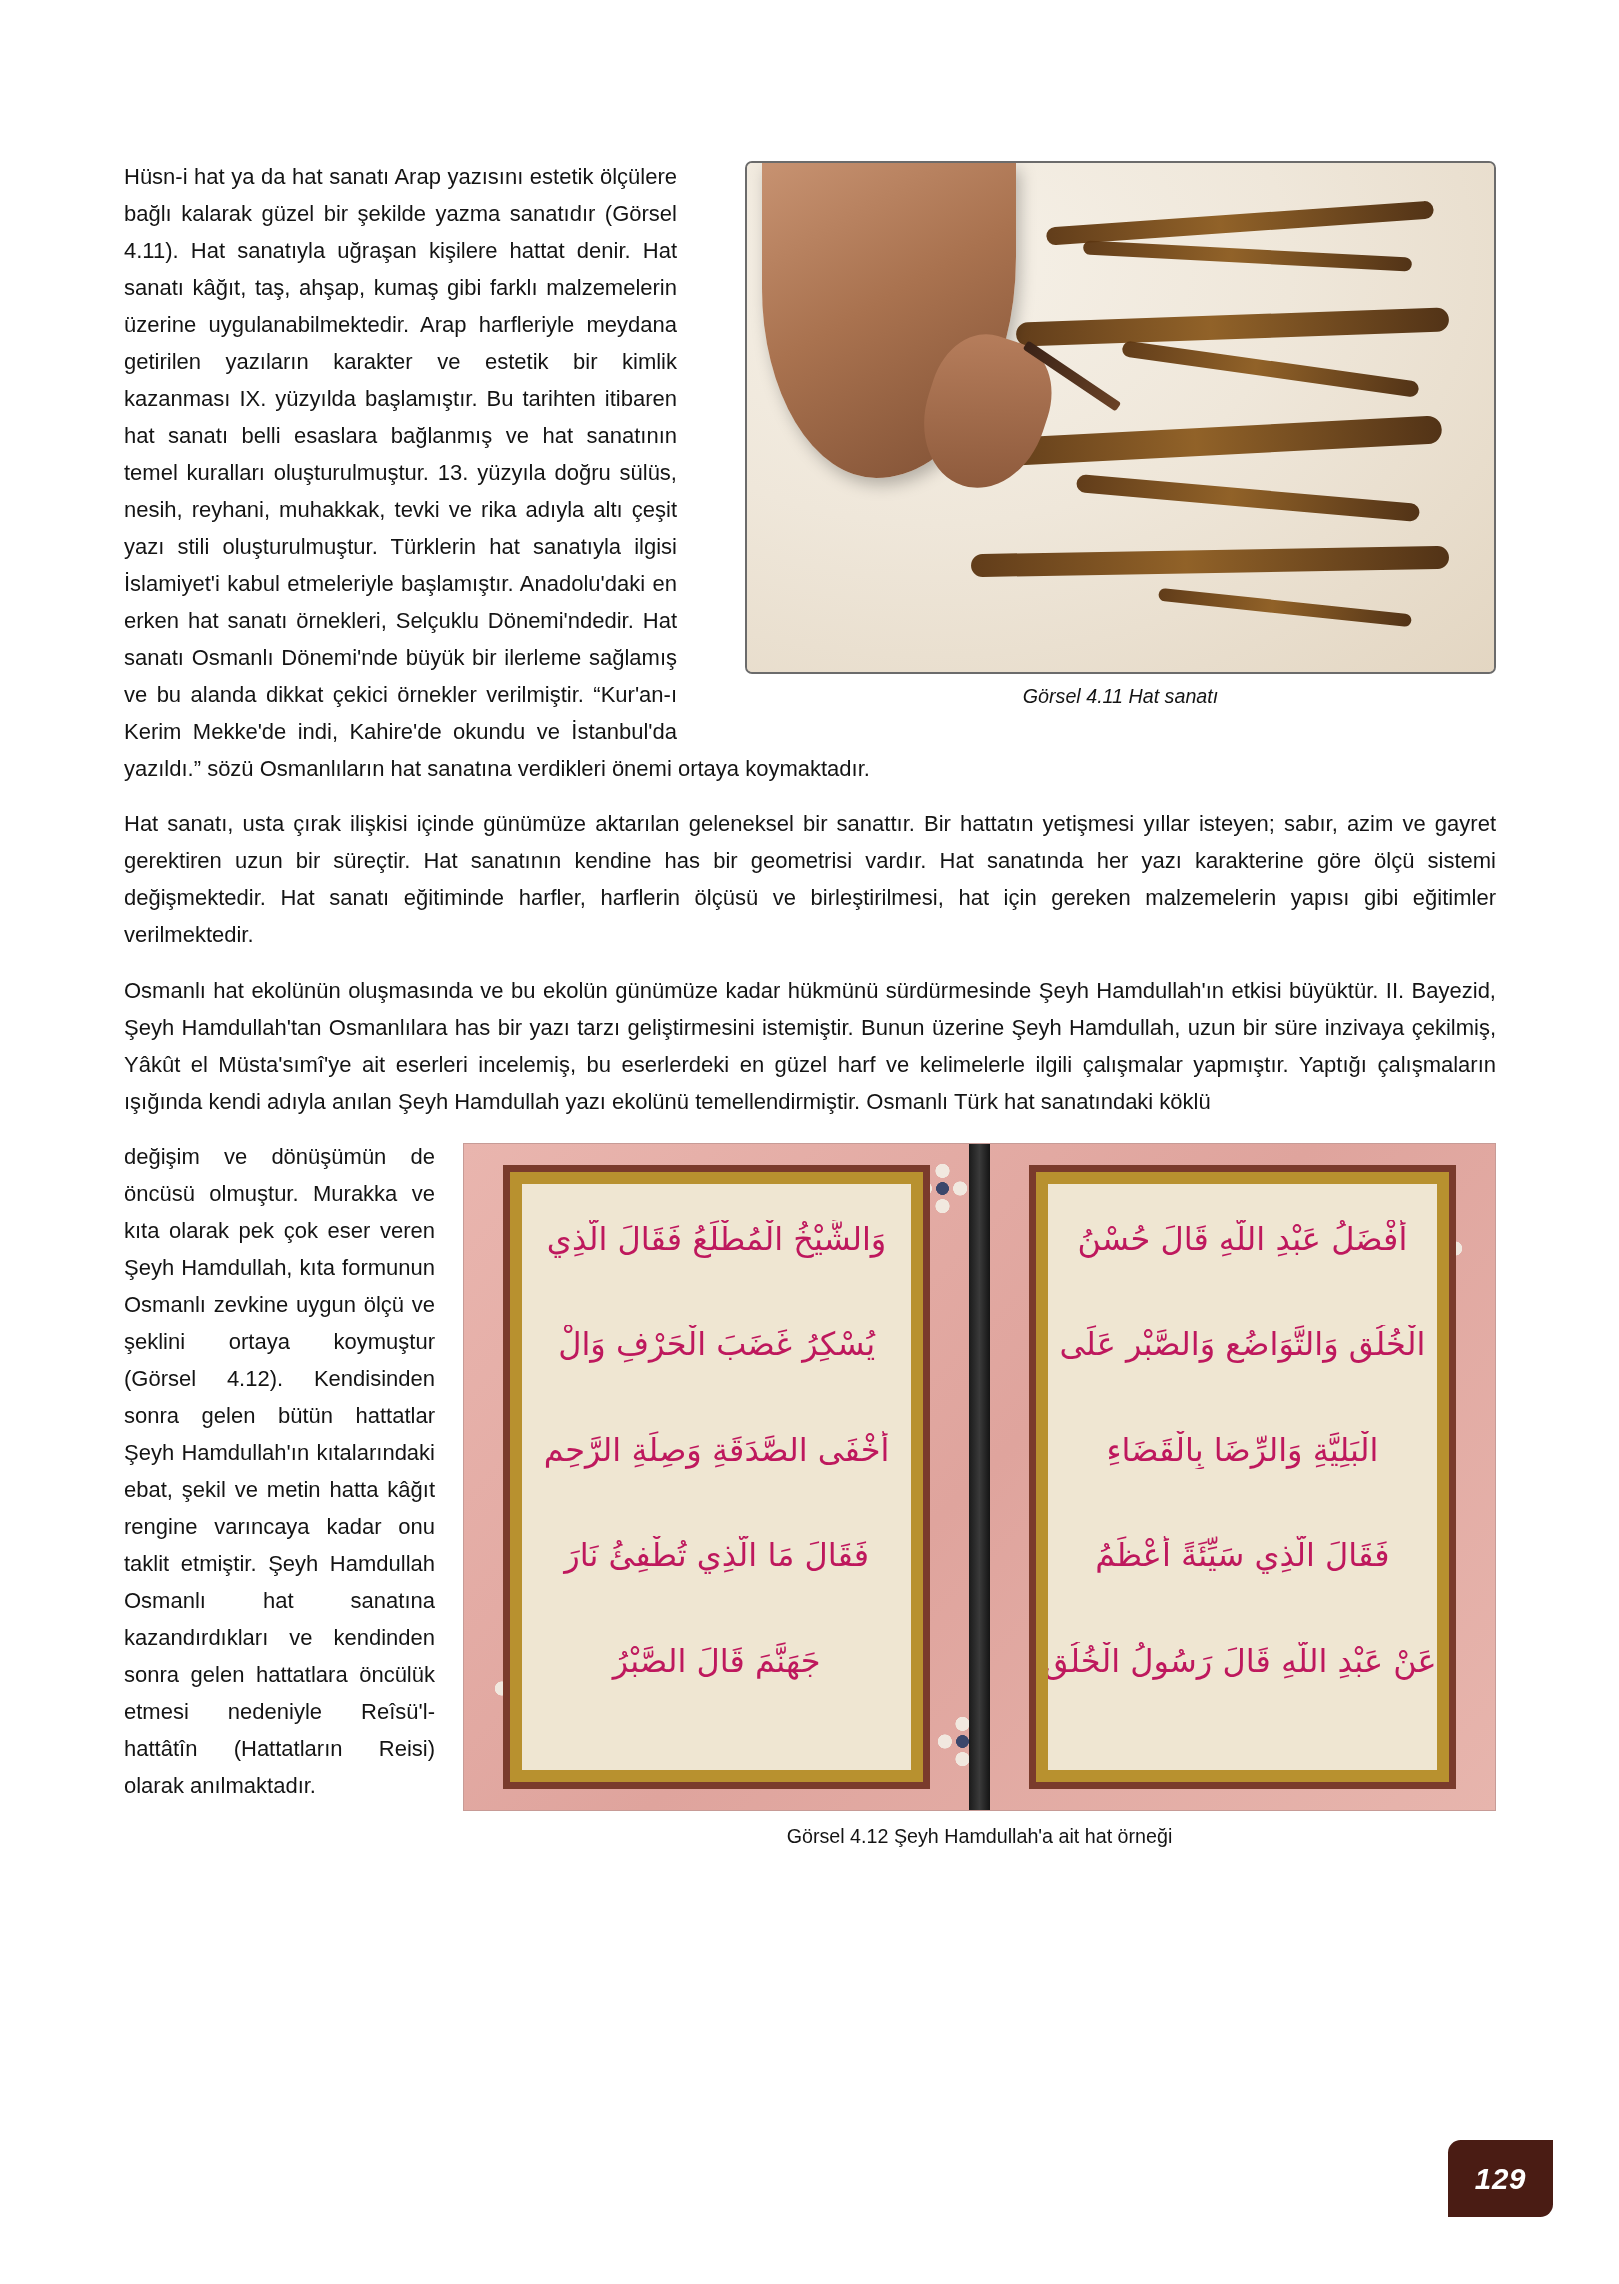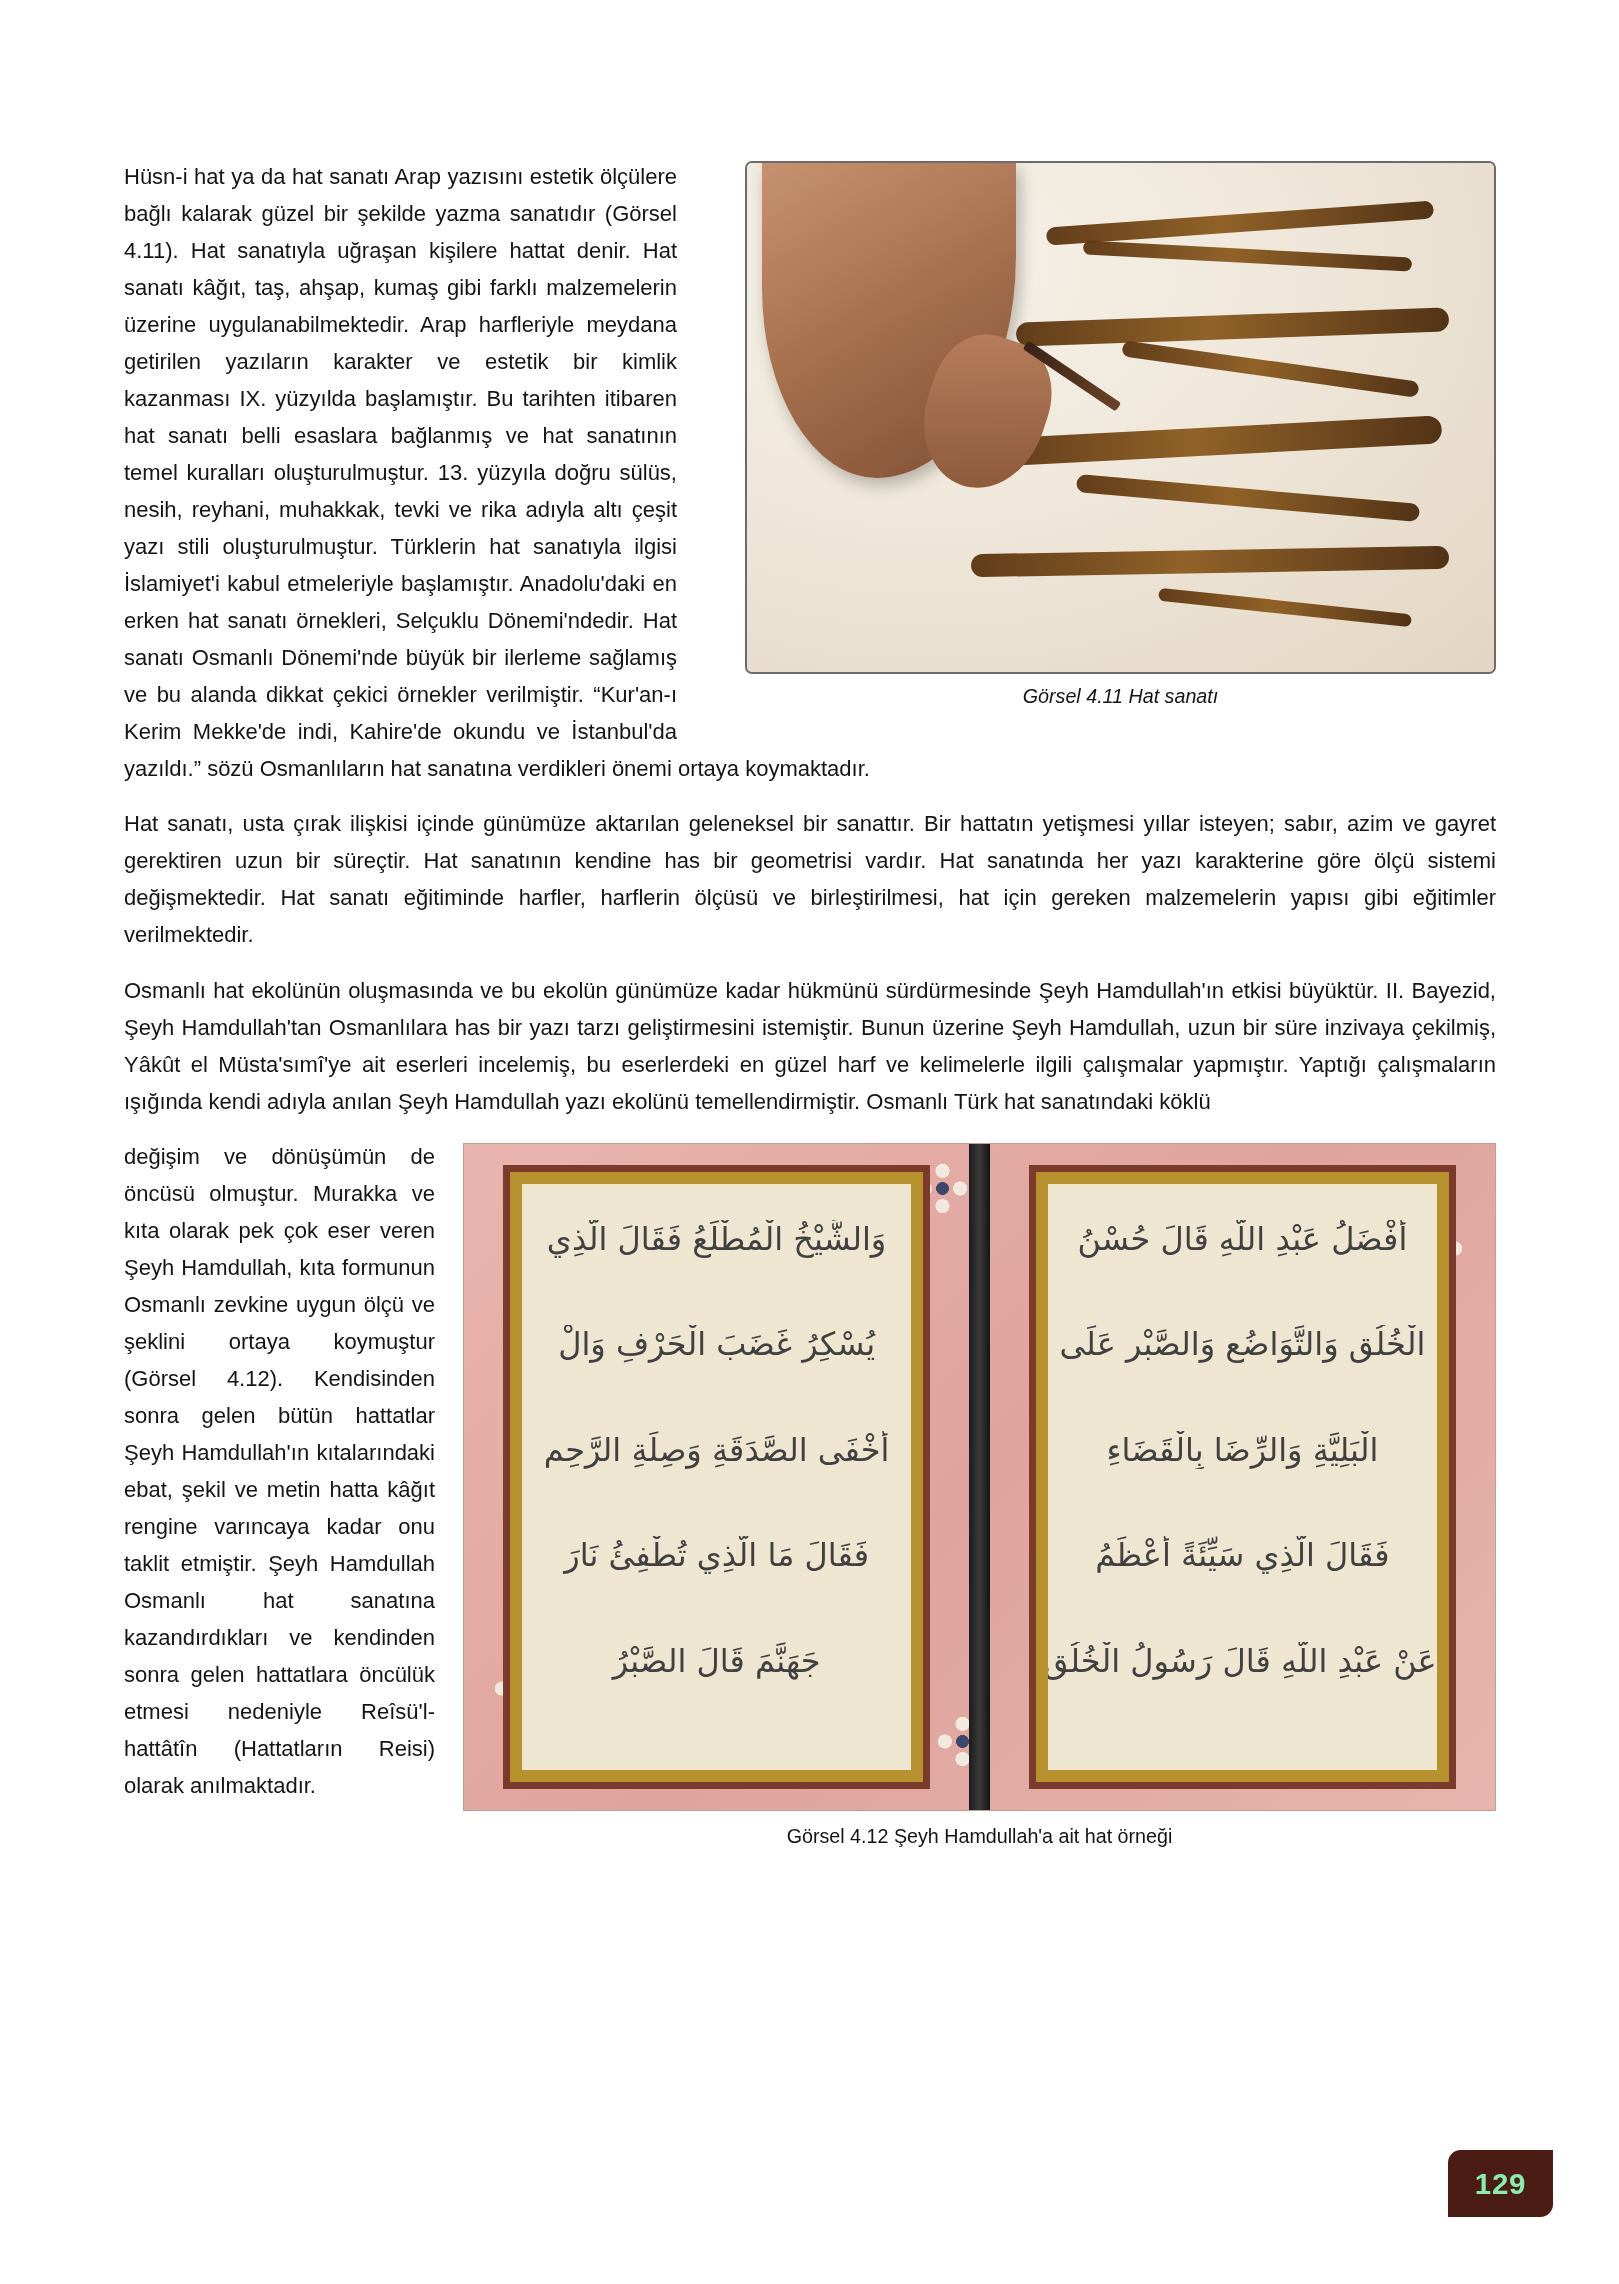--- a/index.html
+++ b/index.html
@@ -105,31 +105,32 @@
     color: #141414;
     margin: 0;
   }
 
   
   .page-number-badge {
     position: absolute;
     right: 67px;
     bottom: 67px;
     width: 105px;
-    height: 67px;
+    height: 77px;
     background: #4a1c14;
     border-radius: 12.7px 0 12.7px 0;
-    color: #86efac;
+    color: #ffffff;
     font-family: "Liberation Sans", sans-serif;
     font-weight: bold;
     font-size: 29.5px;
     display: flex;
     align-items: center;
     justify-content: center;
     letter-spacing: 0.7px;
+    font-style: italic;
   }
 
   
   .f1-paper {
     position: absolute;
     left: 0; top: 0; right: 0; bottom: 0;
     background:
       radial-gradient(ellipse at 25% 20%, #f6f1e8 0%, #efe7da 45%, #e3d6c2 100%);
   }
   .f1-hand {
@@ -207,21 +208,21 @@
     box-sizing: border-box;
     box-shadow: 0 0 0 7px #7a3b2c;
   }
   .f2-panel.left { left: 4.5%; }
   .f2-panel.right { right: 4.5%; }
   .f2-arabic {
     position: absolute;
     left: 0; right: 0;
     text-align: center;
     font-family: "DejaVu Sans", sans-serif;
-    color: #404040;
+    color: #be185d;
     font-size: 32px;
     direction: rtl;
     white-space: nowrap;
     overflow: hidden;
   }
   .fig2-caption {
     font-family: "Liberation Sans", sans-serif;
     font-size: 19.7px;
     text-align: center;
     color: #141414;

